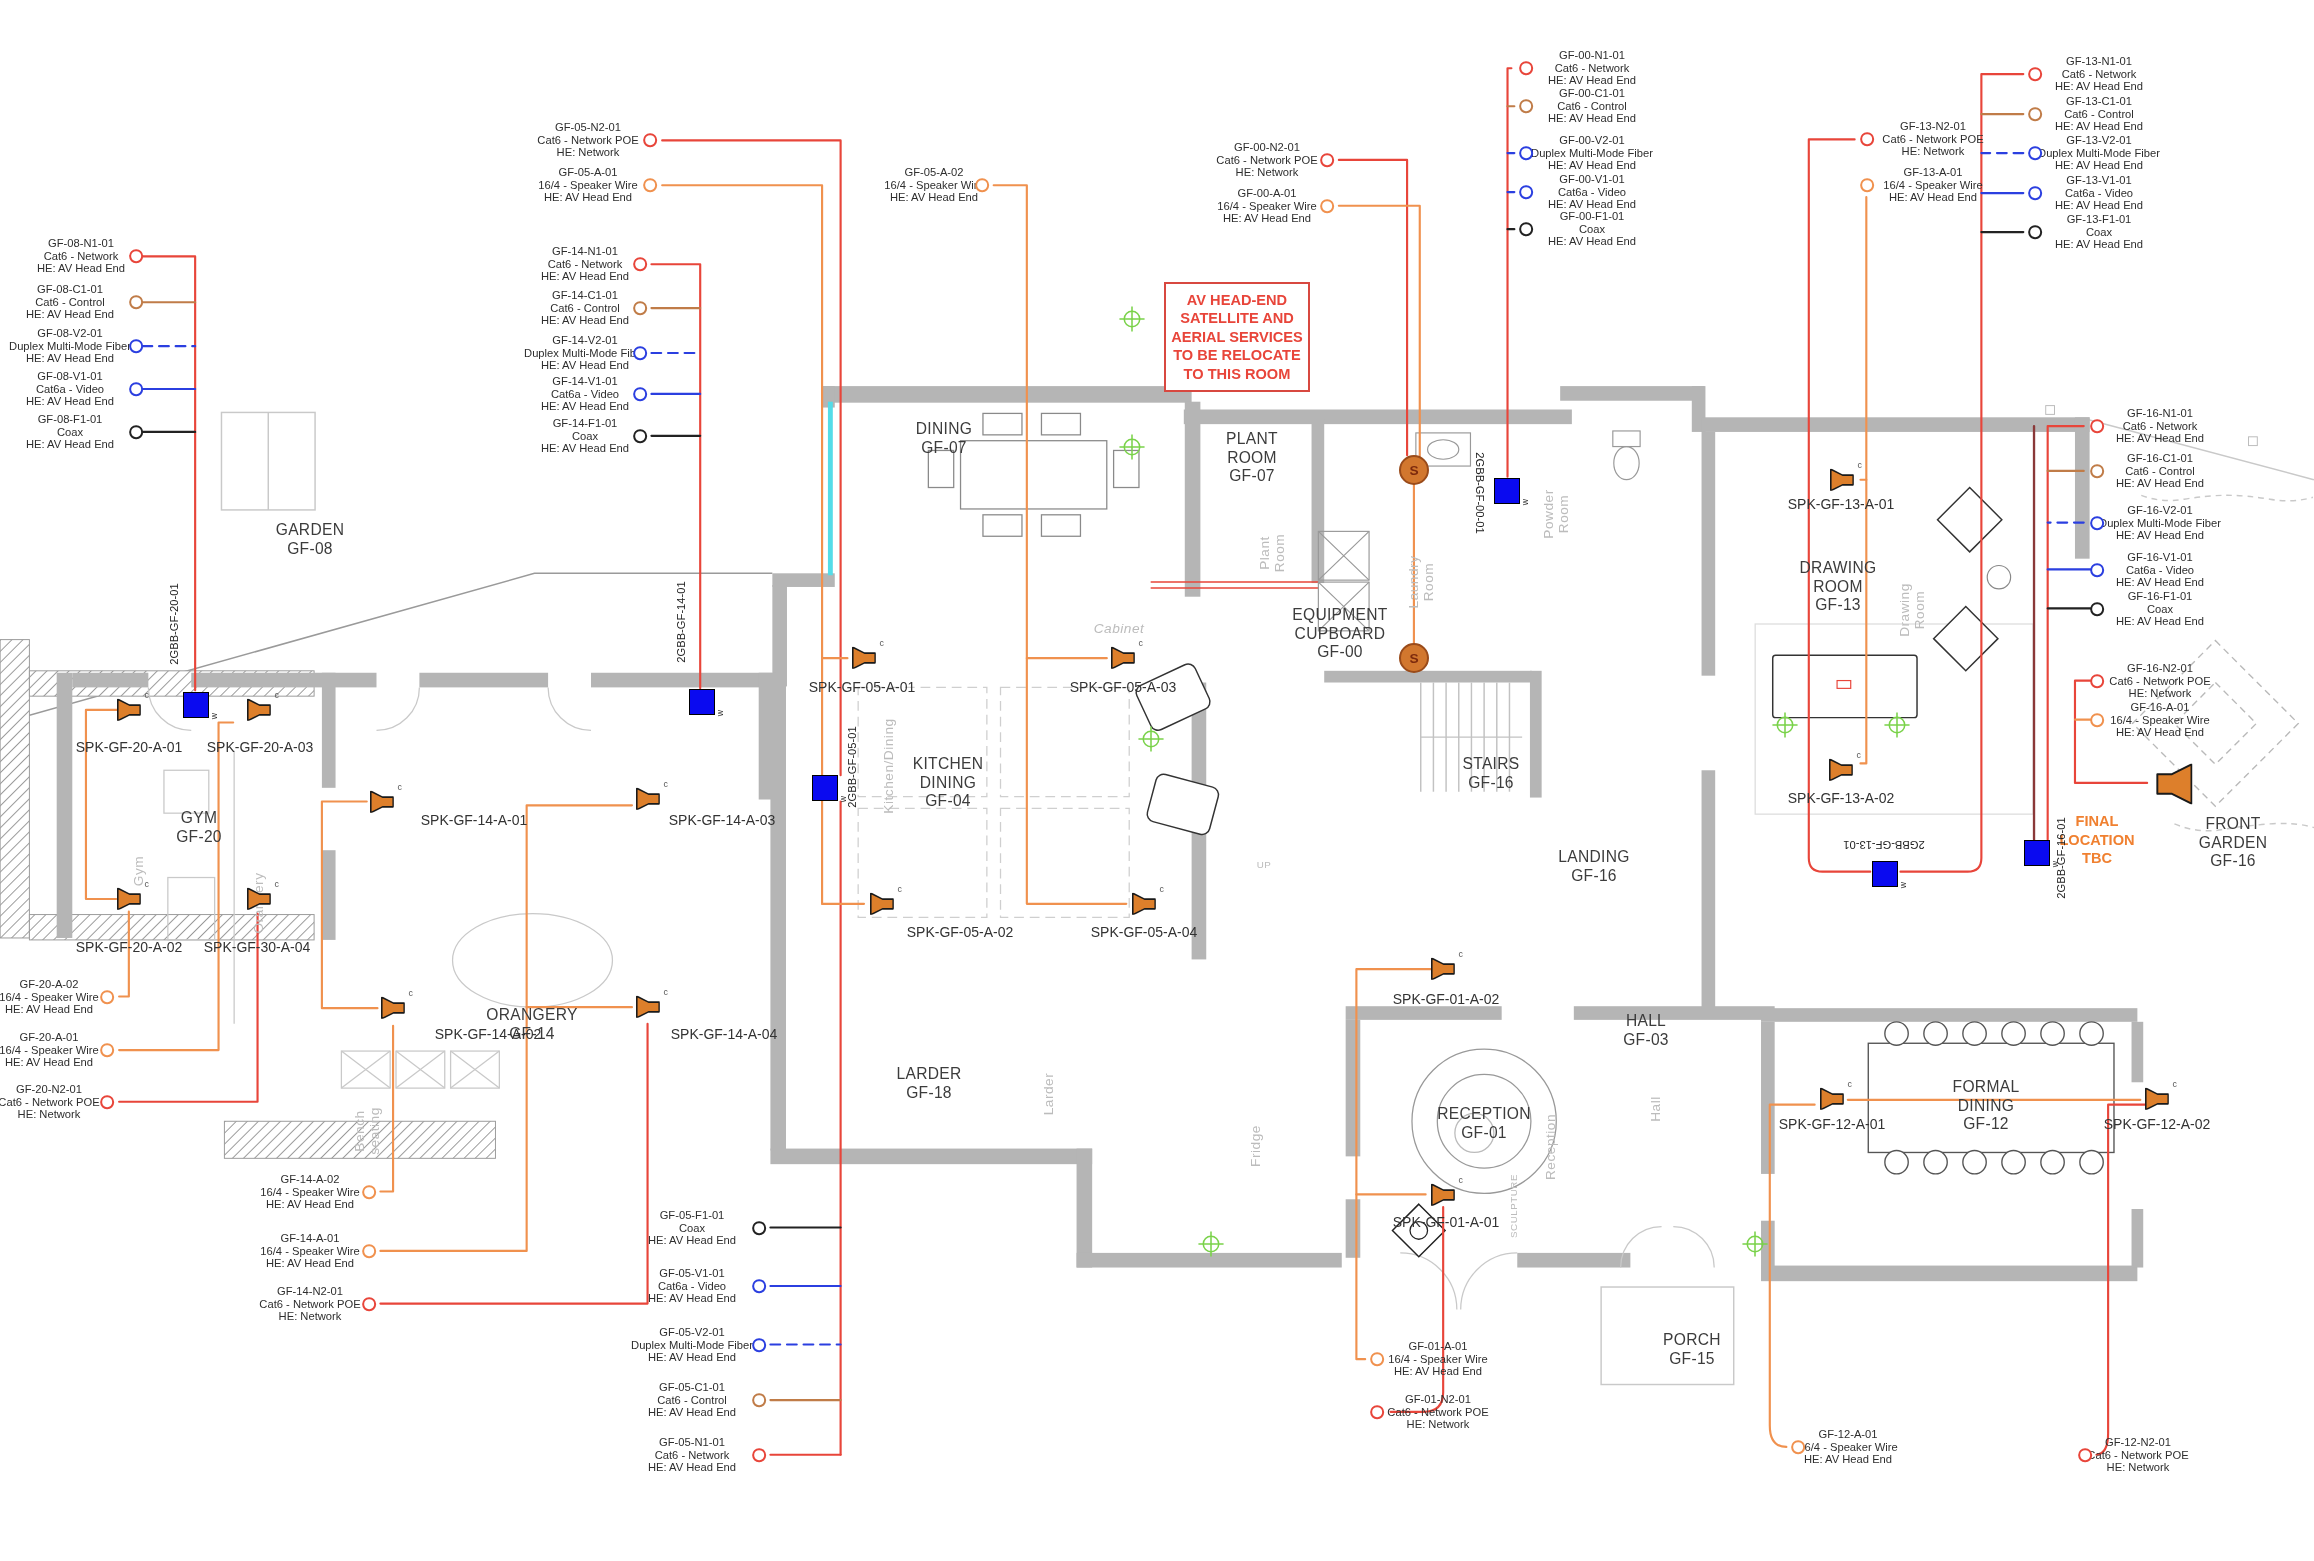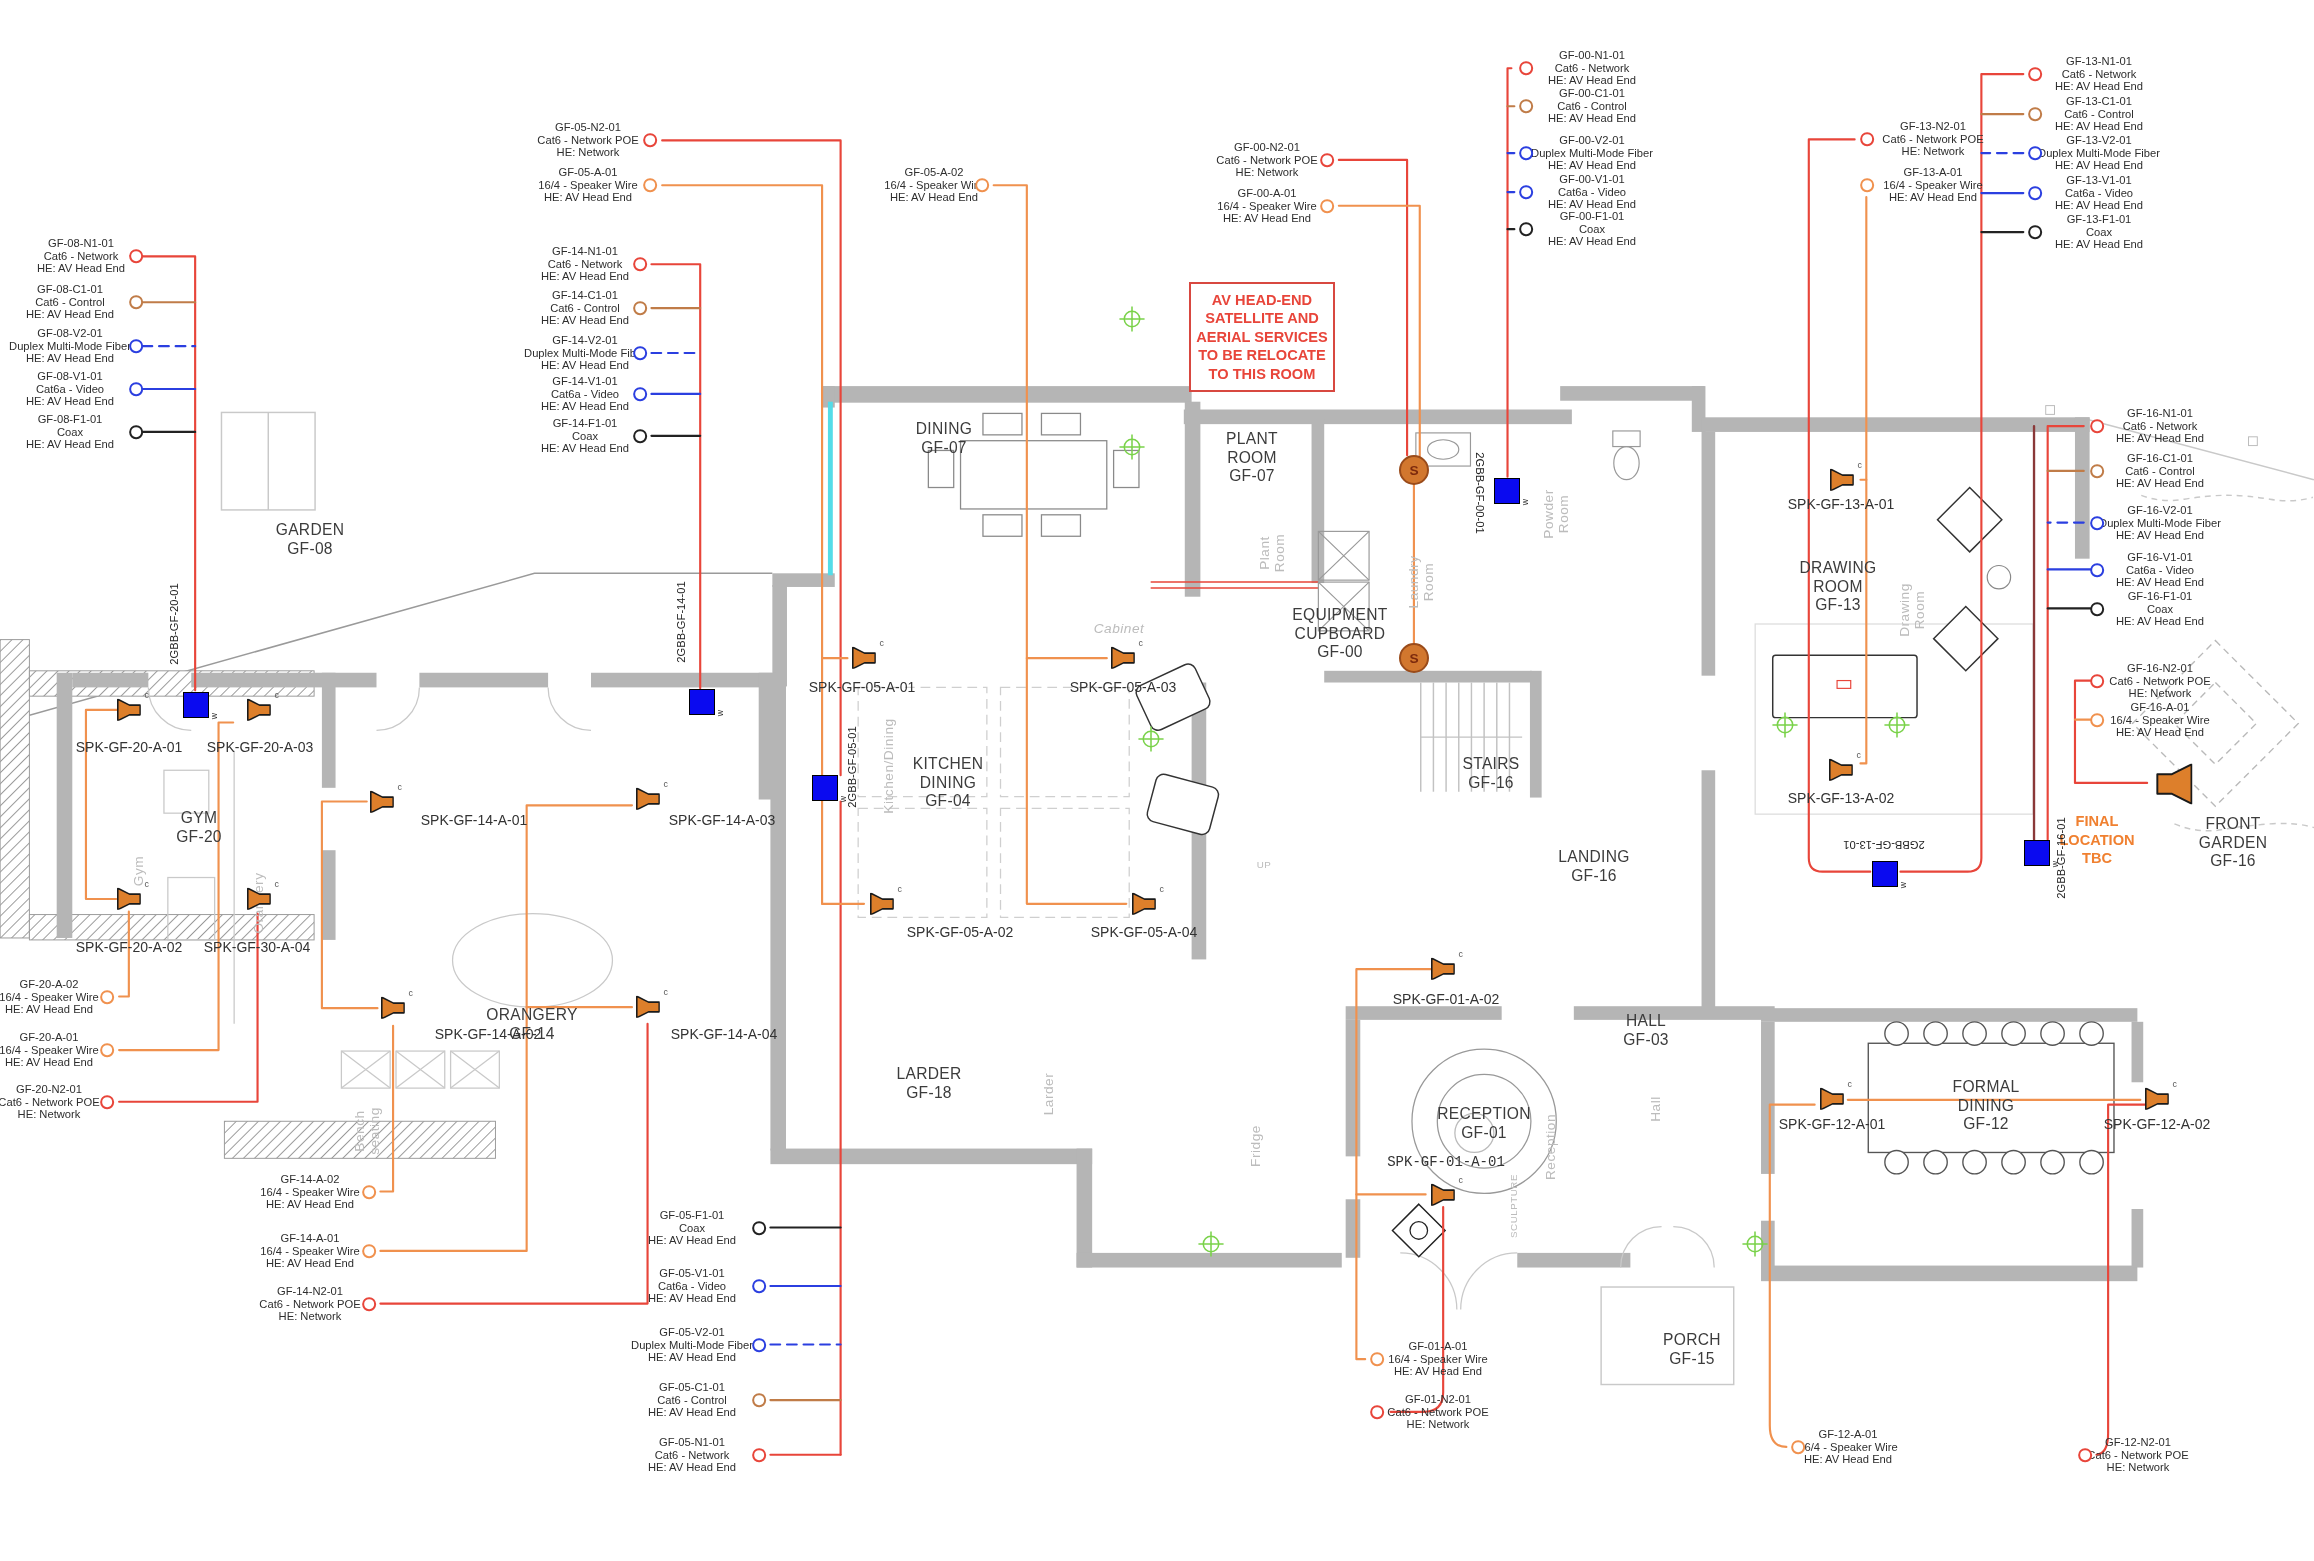--- a/index.html
+++ b/index.html
@@ -9,21 +9,21 @@
   .room-label{position:absolute;text-align:center;font-size:15.6px;line-height:18.5px;color:#3c3c3c;white-space:nowrap;letter-spacing:0.3px;}
   .spk-label{position:absolute;font-size:14px;color:#333;white-space:nowrap;}
   .callout{position:absolute;font-size:11.2px;line-height:12.7px;color:#2e2e2e;text-align:center;white-space:nowrap;}
   .ccircle{position:absolute;width:13.7px;height:13.7px;border-radius:50%;background:#fff;border:2.3px solid #e8453a;box-sizing:border-box;}
   .area-label{position:absolute;font-size:13.7px;line-height:14.6px;color:#bcbcbc;text-align:center;white-space:pre-line;letter-spacing:0.5px;}
   .area-label.small{font-size:9.8px;line-height:10.7px;}
   .panel-square{position:absolute;width:26px;height:26px;background:#0a0af0;border:1.5px solid #000;box-sizing:border-box;}
   .panel-w{position:absolute;right:-9.8px;bottom:-3.9px;font-size:8.8px;color:#333;transform:rotate(-90deg);}
   .panel-label{position:absolute;font-size:11.2px;color:#222;white-space:nowrap;}
   .sat{position:absolute;width:30px;height:30px;border-radius:50%;background:#d2772e;border:2.4px solid #9a4b1a;color:#7c2a0d;font-weight:bold;font-size:13.7px;display:flex;align-items:center;justify-content:center;box-sizing:border-box;}
-  .note-box{position:absolute;left:1164px;top:282px;width:146px;border:2px solid #d84840;background:#fff;color:#e8453a;font-size:14.6px;line-height:18.5px;font-weight:bold;text-align:center;padding:6.8px 2px;box-sizing:border-box;margin-left:25px;}
+  .note-box{position:absolute;left:1164px;top:282px;width:146px;border:2px solid #d84840;background:#fff;color:#e8453a;font-size:14.6px;line-height:18.5px;font-weight:bold;text-align:center;padding:6.8px 2px;box-sizing:border-box;}
   .final-loc{position:absolute;font-size:14.6px;font-weight:bold;line-height:18.5px;color:#f08030;text-align:center;white-space:nowrap;}
   .spk{position:absolute;width:24.4px;height:22.4px;}
   .spk .spk-c{position:absolute;right:-7.8px;top:-8.8px;font-size:8.8px;color:#555;}
   .bigspk{position:absolute;width:43px;height:41px;}
   .marker{position:absolute;width:29px;height:29px;}
 </style>
 </head>
 <body>
 
 <div id="plan">
@@ -732,21 +732,21 @@
         <path d="M1,0.5 L13,6.5 H24 V16.5 H13 L1,22.5 Z" fill="#dd7f2b" stroke="#1a1a1a" stroke-width="1.6" stroke-linejoin="round"></path>
       </svg><span class="spk-c">c</span></div>
     <div class="spk-label" style="left: 1144px; top: 932px; transform: translate(-50%, -50%);">SPK-GF-05-A-04</div>
     <div class="spk" style="left: 1443px; top: 969px; transform: translate(-50%, -50%);"><svg width="24.4" height="22.4" viewBox="0 0 25 23">
         <path d="M1,0.5 L13,6.5 H24 V16.5 H13 L1,22.5 Z" fill="#dd7f2b" stroke="#1a1a1a" stroke-width="1.6" stroke-linejoin="round"></path>
       </svg><span class="spk-c">c</span></div>
     <div class="spk-label" style="left: 1446px; top: 999px; transform: translate(-50%, -50%);">SPK-GF-01-A-02</div>
     <div class="spk" style="left: 1443px; top: 1195px; transform: translate(-50%, -50%);"><svg width="24.4" height="22.4" viewBox="0 0 25 23">
         <path d="M1,0.5 L13,6.5 H24 V16.5 H13 L1,22.5 Z" fill="#dd7f2b" stroke="#1a1a1a" stroke-width="1.6" stroke-linejoin="round"></path>
       </svg><span class="spk-c">c</span></div>
-    <div class="spk-label" style="left: 1446px; top: 1162px; transform: translate(-50%, -50%); font-family: Liberation Mono, monospace;">SPK-GF-01-A-01</div>
+    <div class="spk-label" style="left: 1446px; top: 1222px; transform: translate(-50%, -50%);">SPK-GF-01-A-01</div>
     <div class="spk" style="left: 1832px; top: 1099px; transform: translate(-50%, -50%);"><svg width="24.4" height="22.4" viewBox="0 0 25 23">
         <path d="M1,0.5 L13,6.5 H24 V16.5 H13 L1,22.5 Z" fill="#dd7f2b" stroke="#1a1a1a" stroke-width="1.6" stroke-linejoin="round"></path>
       </svg><span class="spk-c">c</span></div>
     <div class="spk-label" style="left: 1832px; top: 1124px; transform: translate(-50%, -50%);">SPK-GF-12-A-01</div>
     <div class="spk" style="left: 2157px; top: 1099px; transform: translate(-50%, -50%);"><svg width="24.4" height="22.4" viewBox="0 0 25 23">
         <path d="M1,0.5 L13,6.5 H24 V16.5 H13 L1,22.5 Z" fill="#dd7f2b" stroke="#1a1a1a" stroke-width="1.6" stroke-linejoin="round"></path>
       </svg><span class="spk-c">c</span></div>
     <div class="spk-label" style="left: 2157px; top: 1124px; transform: translate(-50%, -50%);">SPK-GF-12-A-02</div>
     <div class="spk" style="left: 1842px; top: 480px; transform: translate(-50%, -50%);"><svg width="24.4" height="22.4" viewBox="0 0 25 23">
         <path d="M1,0.5 L13,6.5 H24 V16.5 H13 L1,22.5 Z" fill="#dd7f2b" stroke="#1a1a1a" stroke-width="1.6" stroke-linejoin="round"></path>

